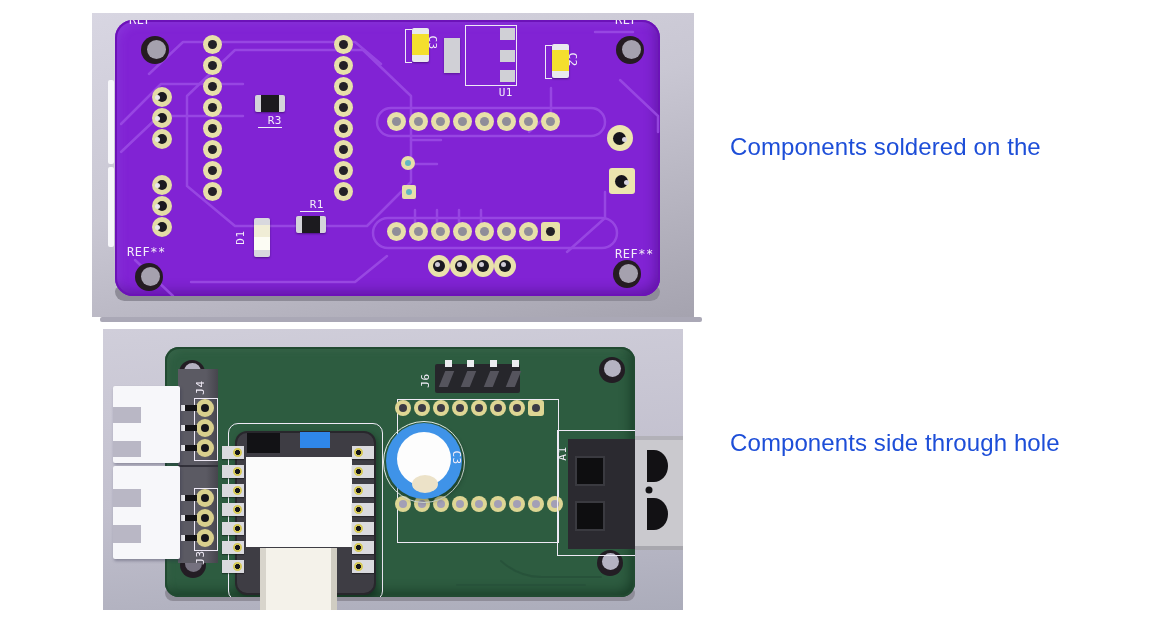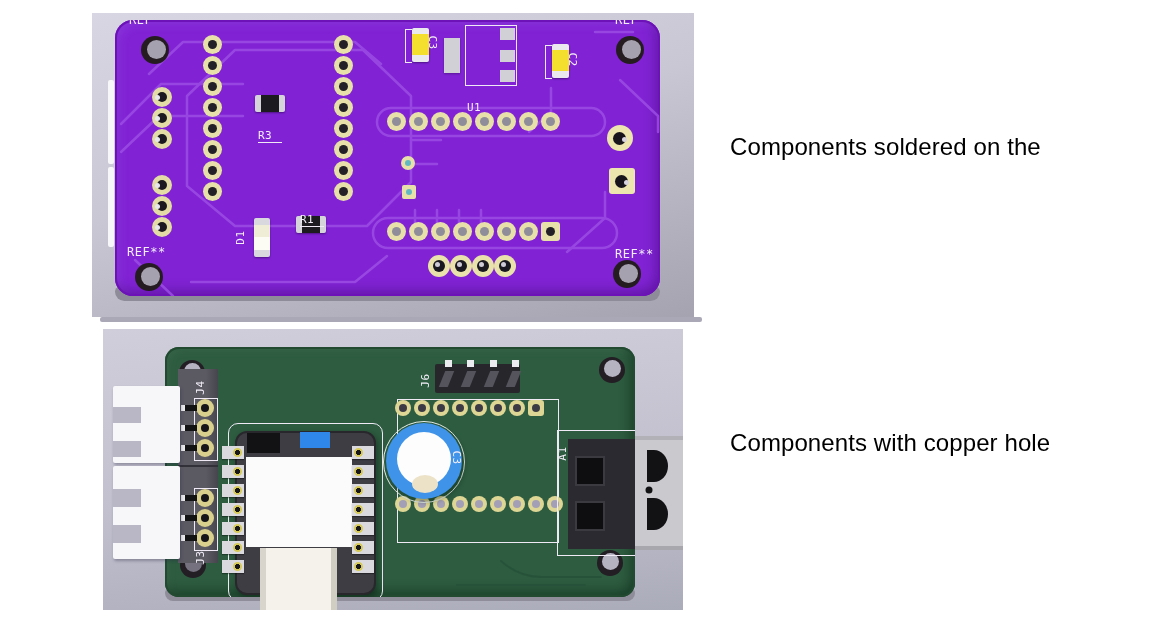--- a/index.html
+++ b/index.html
@@ -63,21 +63,21 @@
   .u1pad{position:absolute;width:15px;height:12px;background:#d0d0d6;}
   .sk-rect{position:absolute;border:1.5px solid #efeaf6;}
   .sk-bracket{position:absolute;border:1.5px solid #efeaf6;border-right:none;}
 
   
   .sk{position:absolute;color:#f2edf8;font:11px "DejaVu Sans Mono",monospace;letter-spacing:.5px;white-space:nowrap;}
   .sk.big{font-size:12px;}
   .sk.u{border-bottom:1px solid #efeaf6;padding-bottom:0px;}
   .rot-ccw{transform:rotate(-90deg);transform-origin:center;}
   .rot-cw{transform:rotate(90deg);transform-origin:center;}
-  .ctr{text-align:left;margin-top:15px;}
+  .ctr{text-align:right;}
 
   
   .gpad{width:16px;height:16px;border-radius:50%;background:#ded694;position:relative;flex:none;}
   .gpad::after{content:"";position:absolute;left:4px;top:4px;width:8px;height:8px;border-radius:50%;background:#3c3b45;}
   .gpad.lav::after{background:#a39fb6;}
   .gpad.sq{border-radius:3px;}
   .jpad{width:18px;height:18px;border-radius:50%;background:#d9d08d;position:relative;flex:none;}
   .jpad::after{content:"";position:absolute;left:5px;top:5px;width:8px;height:8px;border-radius:50%;background:#16151a;}
   .jpad::before{content:"";position:absolute;left:-15px;top:6px;width:16px;height:6px;
     background:linear-gradient(90deg,#e8e8ec 0 4px,#121114 4px);}
@@ -97,21 +97,21 @@
   .hdr{position:absolute;background:#26262b;border-radius:2px;}
   .hdr-tip{position:absolute;width:7px;height:7px;background:#ececf0;}
   .hdr-pin{position:absolute;width:9px;height:16px;background:#55545d;transform:skewX(-22deg);}
   .term-body{position:absolute;background:#2b2a30;}
   .term-lug{position:absolute;width:26px;height:26px;background:#0e0e10;border:2px solid #3a3a40;}
   .cap-blue{position:absolute;width:76px;height:76px;border-radius:50%;background:#3f93e8;box-shadow:2px 3px 5px rgba(0,20,10,.35);}
   .cap-blue-inner{position:absolute;left:11px;top:9px;width:54px;height:54px;border-radius:50%;background:#fdfdfd;}
   .cap-notch{position:absolute;left:26px;top:52px;width:26px;height:18px;border-radius:50%;background:#ece2c8;}
   .silk-circle{position:absolute;border:1.5px solid #e9f0ea;border-radius:50%;}
 
-  .caption{position:absolute;width:352px;color:#000000;font-family:"Liberation Sans","DejaVu Sans",sans-serif;
+  .caption{position:absolute;width:352px;color:#1d4ed8;font-family:"Liberation Sans","DejaVu Sans",sans-serif;
     font-size:24px;line-height:31px;font-weight:400;letter-spacing:0.1px;}
   .caption span{display:block;}
 </style>
 </head>
 <body>
 
 <div class="panel" id="panel-top">
 
   <div class="board-side" id="purple-side"></div>
 
@@ -362,14 +362,14 @@
     <path d="M12,14 h7 a14,16 0 1 1 0,32 h-7 z" fill="#121114"></path>
     <path d="M12,62 h7 a14,16 0 1 1 0,32 h-7 z" fill="#121114"></path>
     <circle cx="14" cy="54" r="3.5" fill="#121114"></circle>
   </svg>
 </div>
 
 <div class="caption" style="left:730px;top:131px">
   <span>Components soldered on the</span>
 </div>
 <div class="caption" style="left:730px;top:427px">
-  <span>Components with copper hole</span>
+  <span>Components side through hole</span>
 </div>
 
 </body></html>

